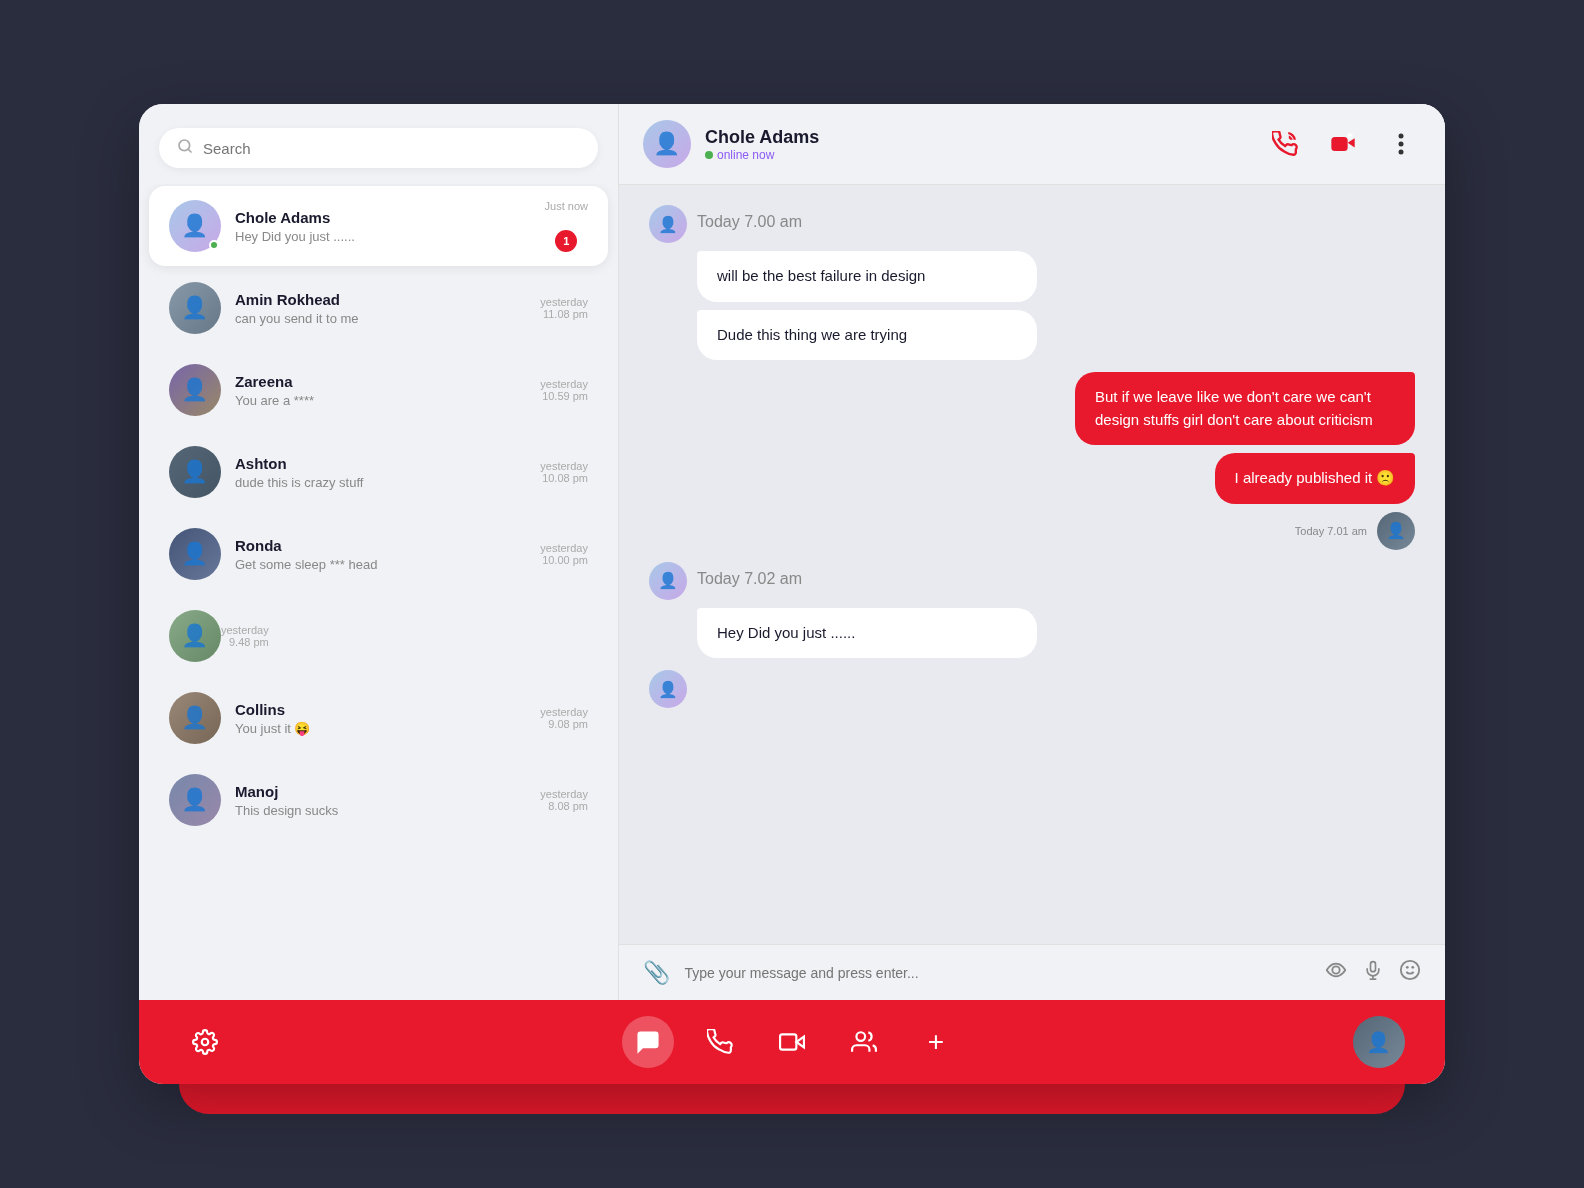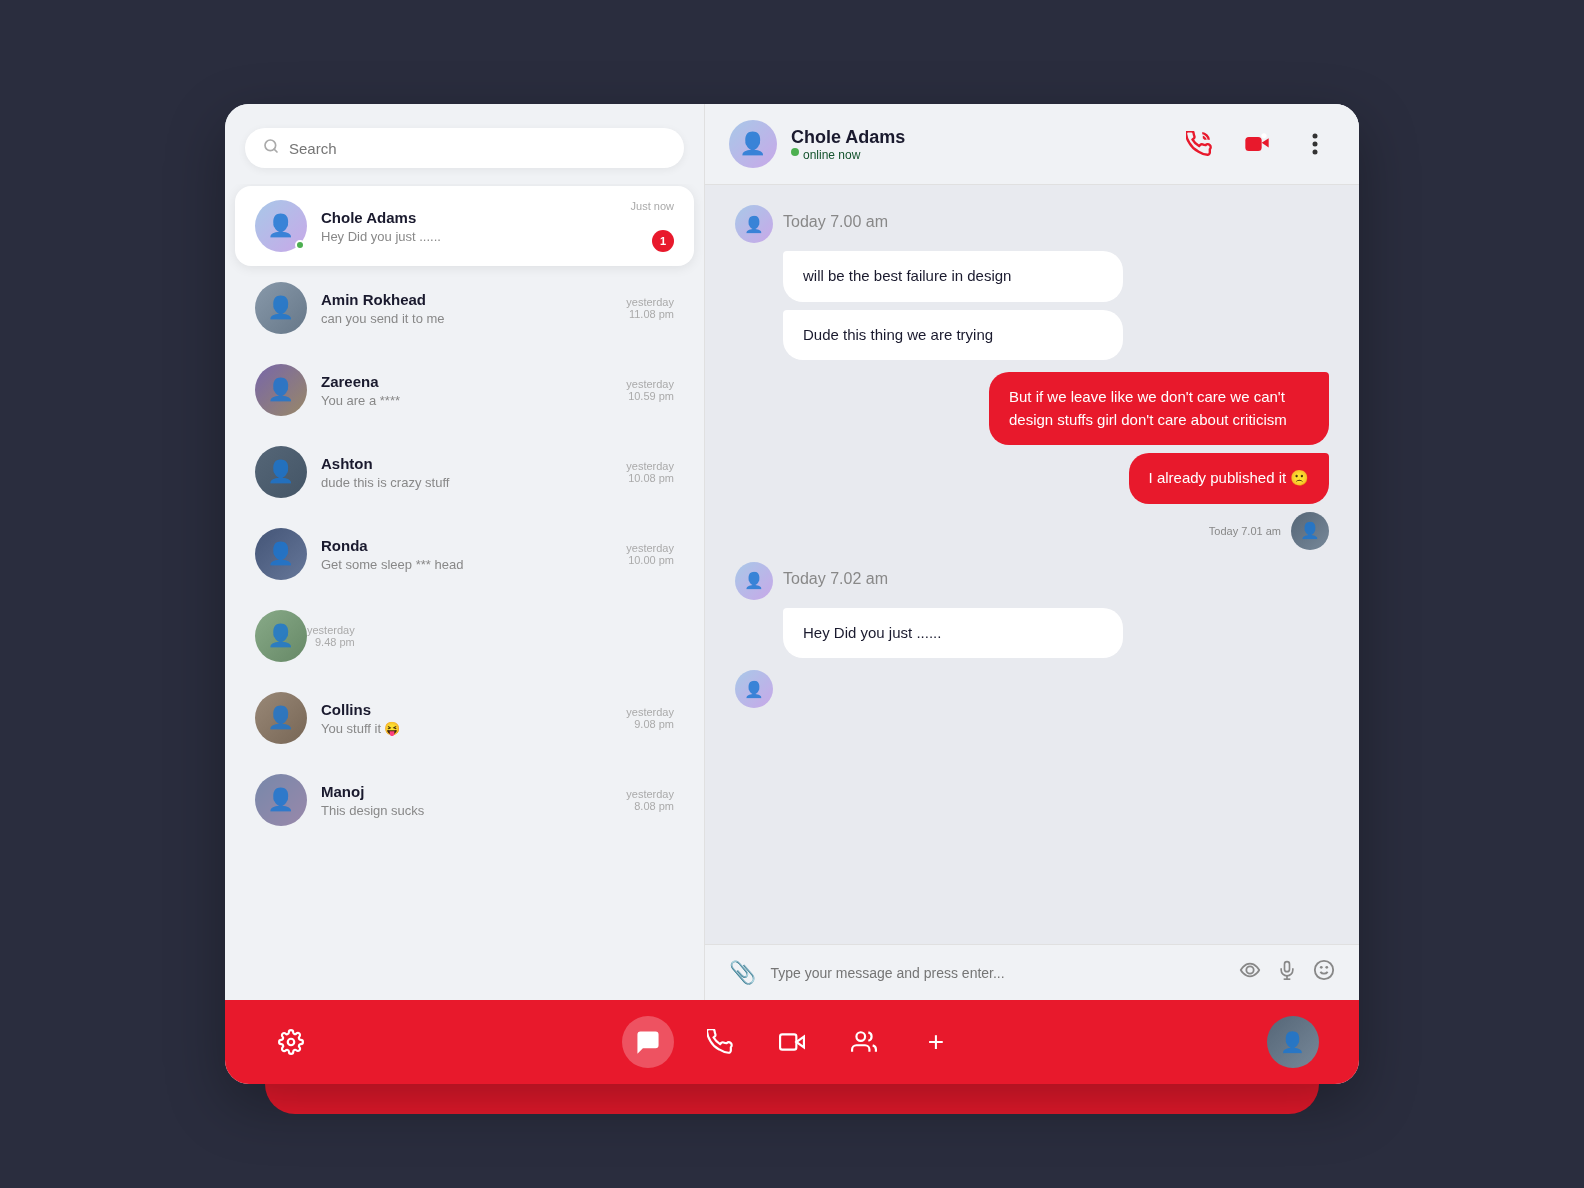--- a/index.html
+++ b/index.html
@@ -7,21 +7,21 @@
       background: #2a2d3e;
       display: flex;
       align-items: center;
       justify-content: center;
       min-height: 100vh;
       font-family: 'Segoe UI', Arial, sans-serif;
     }
 
     .app-wrapper {
       position: relative;
-      width: 1134px;
+      width: 1306px;
       height: 980px;
     }
 
     
     .red-shadow {
       position: absolute;
       bottom: -30px;
       left: 40px;
       right: 40px;
       height: 100px;
@@ -156,21 +156,21 @@
       font-size: 13px;
       color: #888;
       white-space: nowrap;
       overflow: hidden;
       text-overflow: ellipsis;
     }
 
     .contact-meta {
       display: flex;
       flex-direction: column;
-      align-items: flex-end;
+      align-items: center;
       gap: 18px;
       flex-shrink: 0;
     }
 
     .contact-time {
       font-size: 11px;
       color: #aaa;
       text-align: right;
     }
 
@@ -219,23 +219,23 @@
     }
 
     .chat-header-name {
       font-weight: 700;
       font-size: 18px;
       color: #1a1a2e;
     }
 
     .chat-header-status {
       font-size: 12px;
-      color: #14532d;
-      display: flex;
-      align-items: flex-start;
+      color: #8b5cf6;
+      display: flex;
+      align-items: center;
       gap: 4px;
     }
 
     .chat-header-actions {
       display: flex;
       gap: 18px;
       align-items: center;
     }
 
     .header-icon-btn {
@@ -576,21 +576,21 @@
   </div>
             <div class="contact-item">
     <div class="avatar-wrap">
       <div class="avatar av-collins">
         <div class="person-silhouette">👤</div>
       </div>
 
     </div>
     <div class="contact-info">
       <div class="contact-name">Collins</div>
-      <div class="contact-preview">You stuff it 😝</div>
+      <div class="contact-preview">You just it 😝</div>
     </div>
     <div class="contact-meta">
       <div class="contact-time">
                   <span style="display:block;text-align:right;">yesterday</span>
                   <span style="display:block;text-align:right;">9.08 pm</span>
                 </div>
 
     </div>
   </div>
             <div class="contact-item">

